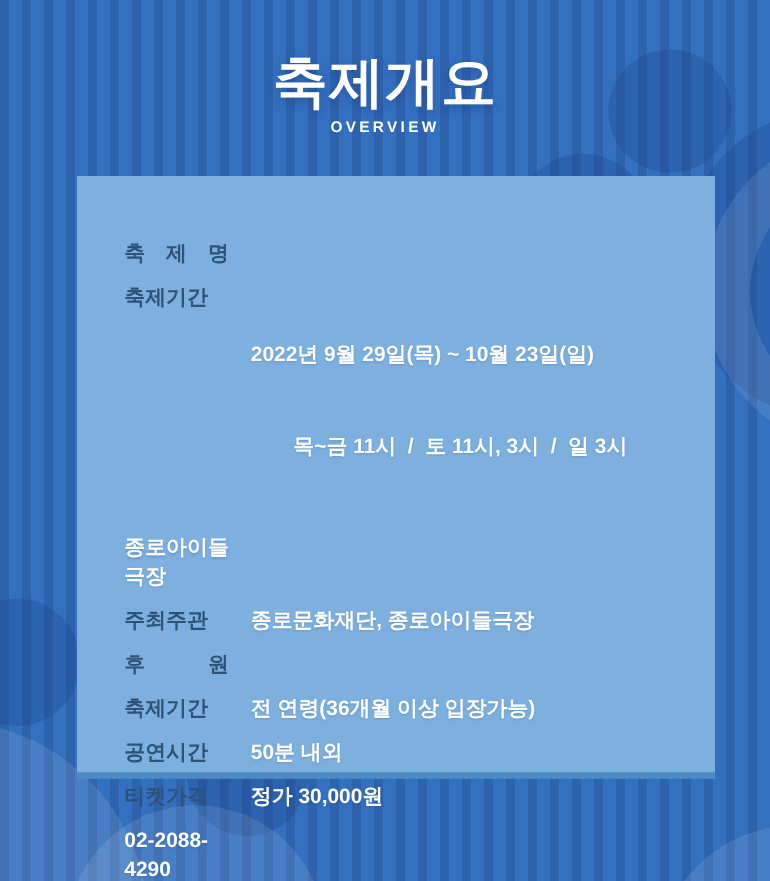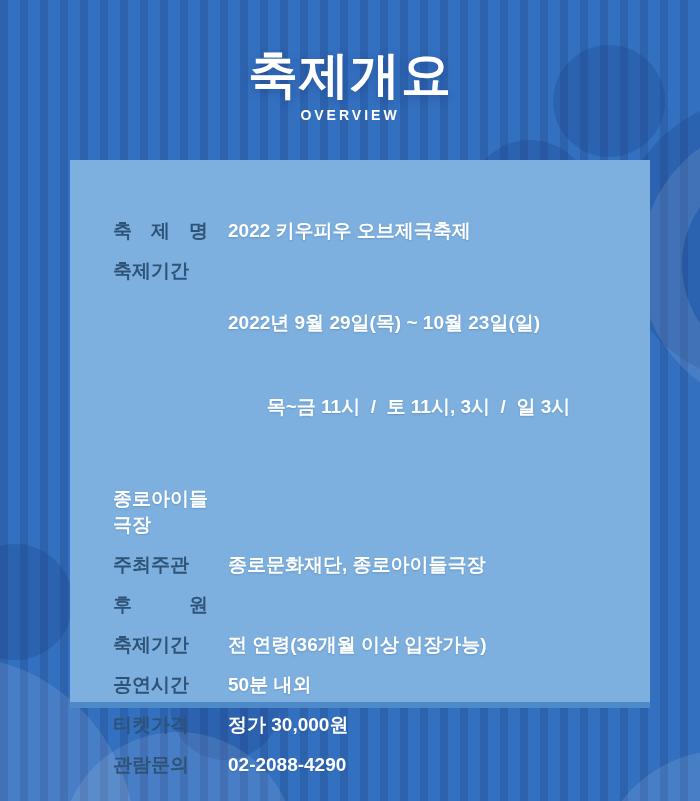--- a/index.html
+++ b/index.html
@@ -103,21 +103,20 @@
 
   <div class="header">
     <h1 class="title">축제개요</h1>
     <div class="subtitle">OVERVIEW</div>
   </div>
 
   <div class="card">
 
     <div class="row">
       <div class="label">축 제 명</div>
-      <div class="value">2022 키우피우 오브제극축제</div>
     </div>
 
     <div class="row">
       <div class="label">축제기간</div>
       <div class="value">
         <div>2022년 9월 29일(목) ~ 10월 23일(일)</div>
         <div class="line2">목~금 11시  /  토 11시, 3시  /  일 3시</div>
       </div>
     </div>
 
@@ -143,18 +142,17 @@
       <div class="label">공연시간</div>
       <div class="value">50분 내외</div>
     </div>
 
     <div class="row">
       <div class="label">티켓가격</div>
       <div class="value">정가 30,000원</div>
     </div>
 
     <div class="row gap-before">
-      <div class="label">관람문의</div>
       <div class="value">02-2088-4290</div>
     </div>
 
   </div>
 </div>
 
 </body></html>

